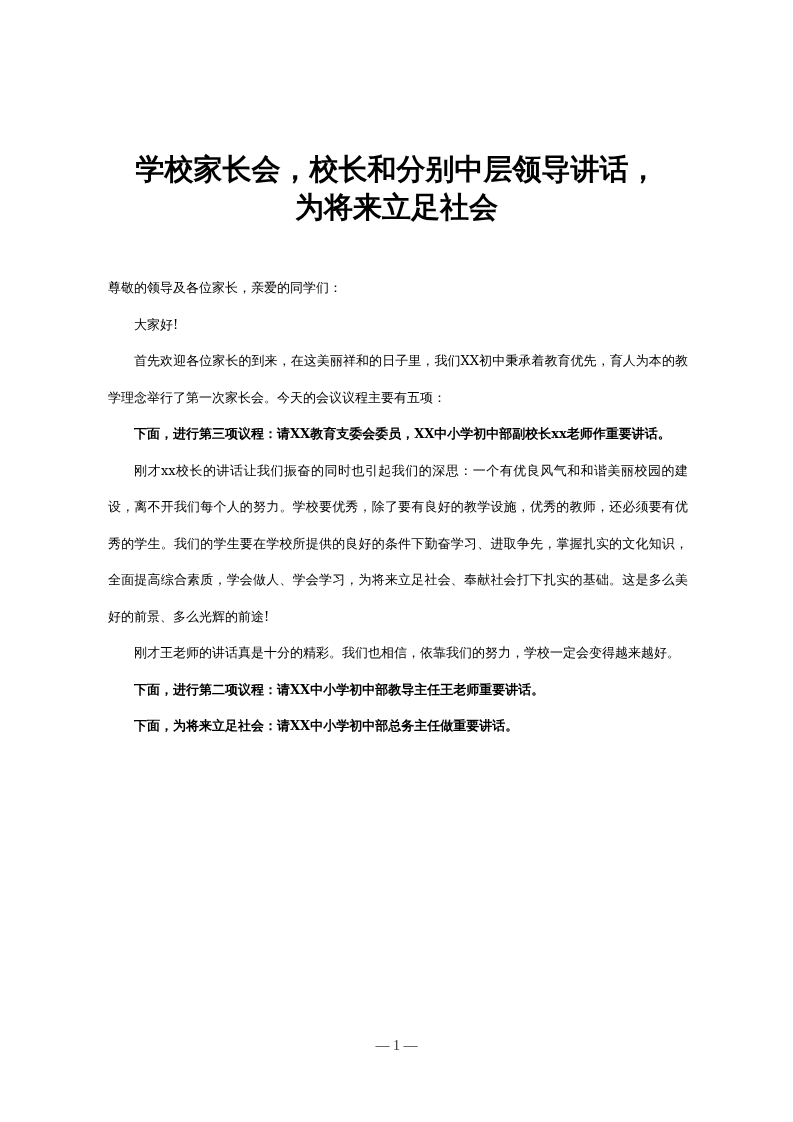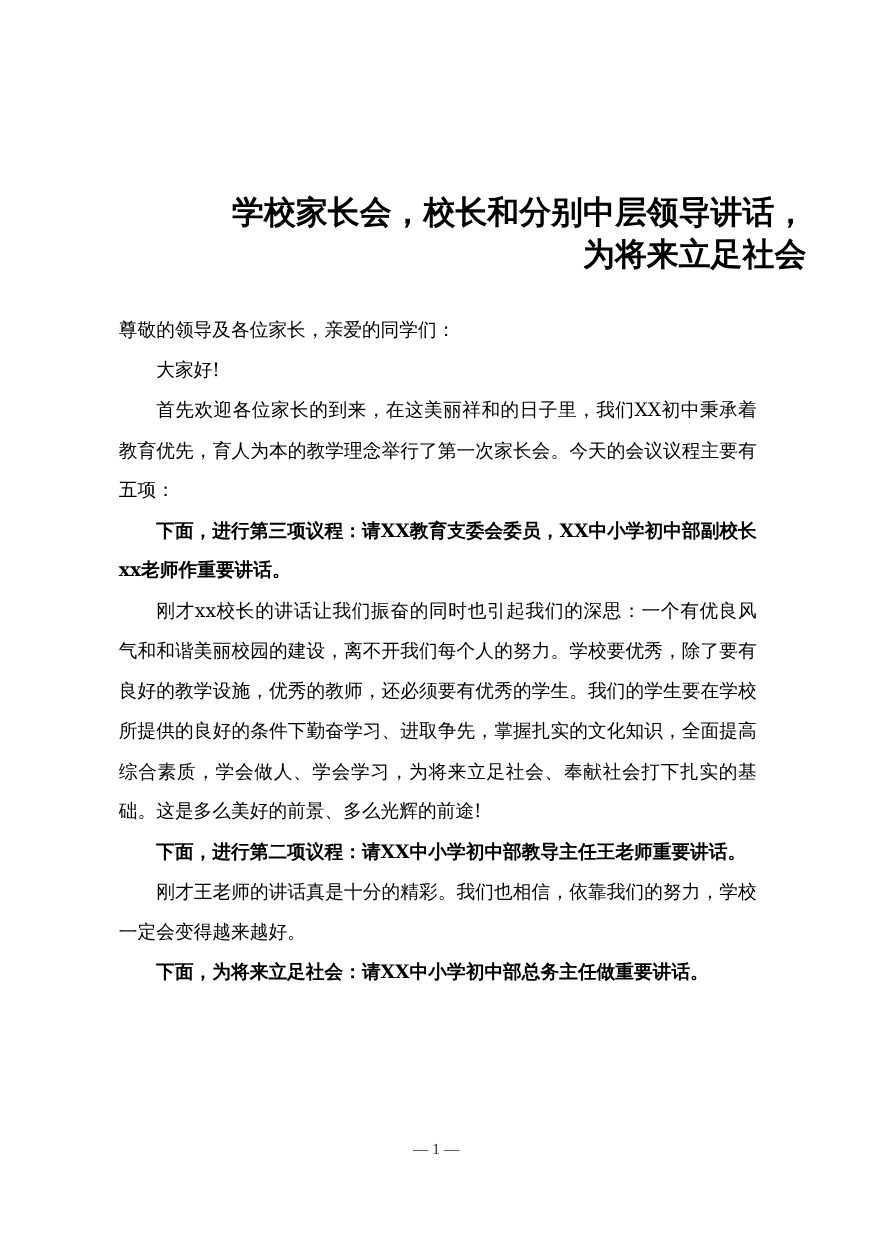--- a/index.html
+++ b/index.html
@@ -21,38 +21,37 @@
       top: 0;
       width: 793px;
       height: 1122px;
       background: #ffffff;
     }
     .title {
       position: absolute;
       left: 60px;
       width: 673px;
       top: 150px;
-      text-align: right;
+      text-align: center;
       font-family: "DejaVu Sans", "Liberation Sans", sans-serif;
       font-weight: bold;
       font-size: 29px;
       line-height: 38px;
       letter-spacing: 0px;
-      margin-top: 24px;
     }
     .title-line {
       display: block;
       white-space: nowrap;
     }
     .body-text {
       position: absolute;
       left: 108px;
-      top: 282px;
+      top: 270px;
       width: 580px;
-      font-size: 17px;
+      font-size: 13px;
       line-height: 36.5px;
       text-align: justify;
       text-align-last: left;
     }
     .para {
       margin: 0;
       padding: 0;
     }
     .para.indent {
       text-indent: 2em;
@@ -80,20 +79,20 @@
     <span class="title-line">学校家长会，校长和分别中层领导讲话，</span>
     <span class="title-line">为将来立足社会</span>
   </div>
 
   <div class="body-text">
     <p class="para">尊敬的领导及各位家长，亲爱的同学们：</p>
     <p class="para indent">大家好!</p>
     <p class="para indent">首先欢迎各位家长的到来，在这美丽祥和的日子里，我们XX初中秉承着教育优先，育人为本的教学理念举行了第一次家长会。今天的会议议程主要有五项：</p>
     <p class="para indent bold">下面，进行第三项议程：请XX教育支委会委员，XX中小学初中部副校长xx老师作重要讲话。</p>
     <p class="para indent">刚才xx校长的讲话让我们振奋的同时也引起我们的深思：一个有优良风气和和谐美丽校园的建设，离不开我们每个人的努力。学校要优秀，除了要有良好的教学设施，优秀的教师，还必须要有优秀的学生。我们的学生要在学校所提供的良好的条件下勤奋学习、进取争先，掌握扎实的文化知识，全面提高综合素质，学会做人、学会学习，为将来立足社会、奉献社会打下扎实的基础。这是多么美好的前景、多么光辉的前途!</p>
+    <p class="para indent">刚才王老师的讲话真是十分的精彩。我们也相信，依靠我们的努力，学校一定会变得越来越好。</p>
     <p class="para indent bold">下面，进行第二项议程：请XX中小学初中部教导主任王老师重要讲话。</p>
-    <p class="para indent">刚才王老师的讲话真是十分的精彩。我们也相信，依靠我们的努力，学校一定会变得越来越好。</p>
     <p class="para indent bold">下面，为将来立足社会：请XX中小学初中部总务主任做重要讲话。</p>
   </div>
 
   <div class="footer">— 1 —</div>
 
 </div>
 
 </body></html>

